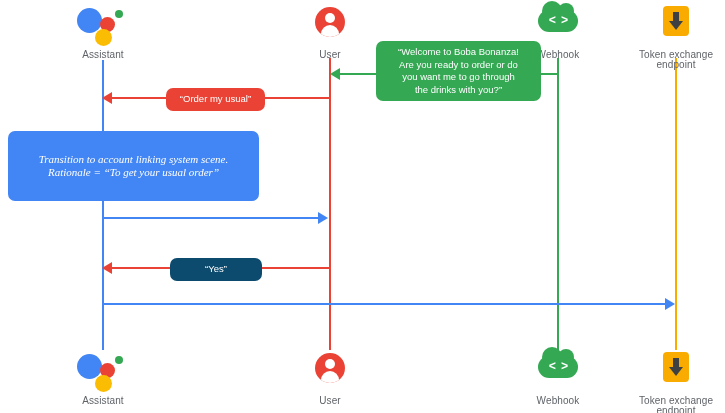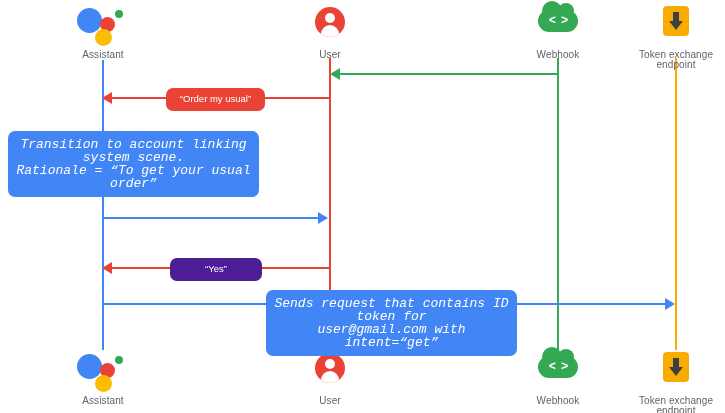--- a/index.html
+++ b/index.html
@@ -131,25 +131,25 @@
     text-align: center;
     color: #ffffff;
     z-index: 5;
   }
   .msgbox.plain {
     font-size: 9.5px;
     line-height: 12.5px;
     padding: 5px 8px;
   }
   .msgbox.mono {
-    font-family: Liberation Mono, monospace;
+    font-family: Liberation Serif, serif;
     font-style: italic;
-    font-size: 13px;
+    font-size: 11px;
     line-height: 13px;
-    padding: 7px 8px;
+    padding: 22px 8px;
   }
 
   
   .arrow-line {
     position: absolute;
     height: 2px;
   }
   .arrow-head {
     position: absolute;
     width: 0; height: 0;
@@ -240,33 +240,35 @@
       <span class="endpoint-box"></span>
       <span class="endpoint-shaft"></span>
       <span class="endpoint-head"></span>
     </div>
     <div class="actor-label">Token exchange
 endpoint</div>
   </div>
 
   <div class="arrow-line" style="left:338px; top:73px; width:220px; background:#34a853;"></div>
   <div class="arrow-head" style="left:330px; top:68px; border-right:10px solid #34a853;"></div>
+  <div class="msgbox plain" style="left:376px; top:41px; width:165px; background:#34a853; white-space:pre-line;">“Welcome to Boba Bonanza!
+Are you ready to order or do
+you want me to go through
+the drinks with you?”</div>
 
   <div class="arrow-line" style="left:110px; top:97px; width:220px; background:#ea4335;"></div>
   <div class="arrow-head" style="left:102px; top:92px; border-right:10px solid #ea4335;"></div>
   <div class="msgbox plain" style="left:166px; top:88px; width:99px; background:#ea4335; white-space:pre-line;">“Order my usual”</div>
 
   <div class="msgbox mono" style="left:8px; top:131px; width:251px; background:#4285f4; white-space:pre-line;">Transition to account linking system scene.
 Rationale = “To get your usual order”</div>
 
   <div class="arrow-line" style="left:102px; top:217px; width:220px; background:#4285f4;"></div>
   <div class="arrow-head" style="left:318px; top:212px; border-left:10px solid #4285f4;"></div>
 
   <div class="arrow-line" style="left:110px; top:267px; width:220px; background:#ea4335;"></div>
   <div class="arrow-head" style="left:102px; top:262px; border-right:10px solid #ea4335;"></div>
-  <div class="msgbox plain" style="left:170px; top:258px; width:92px; background:#4c1d95; white-space:pre-line;">“Yes”</div>
+  <div class="msgbox plain" style="left:170px; top:258px; width:92px; background:#0c4a6e; white-space:pre-line;">“Yes”</div>
 
   <div class="arrow-line" style="left:102px; top:303px; width:565px; background:#4285f4;"></div>
   <div class="arrow-head" style="left:665px; top:298px; border-left:10px solid #4285f4;"></div>
-  <div class="msgbox mono" style="left:266px; top:290px; width:251px; background:#4285f4; white-space:pre-line;">Sends request that contains ID token for
-user@gmail.com with intent=“get”</div>
 
 </div>
 
 </body></html>

